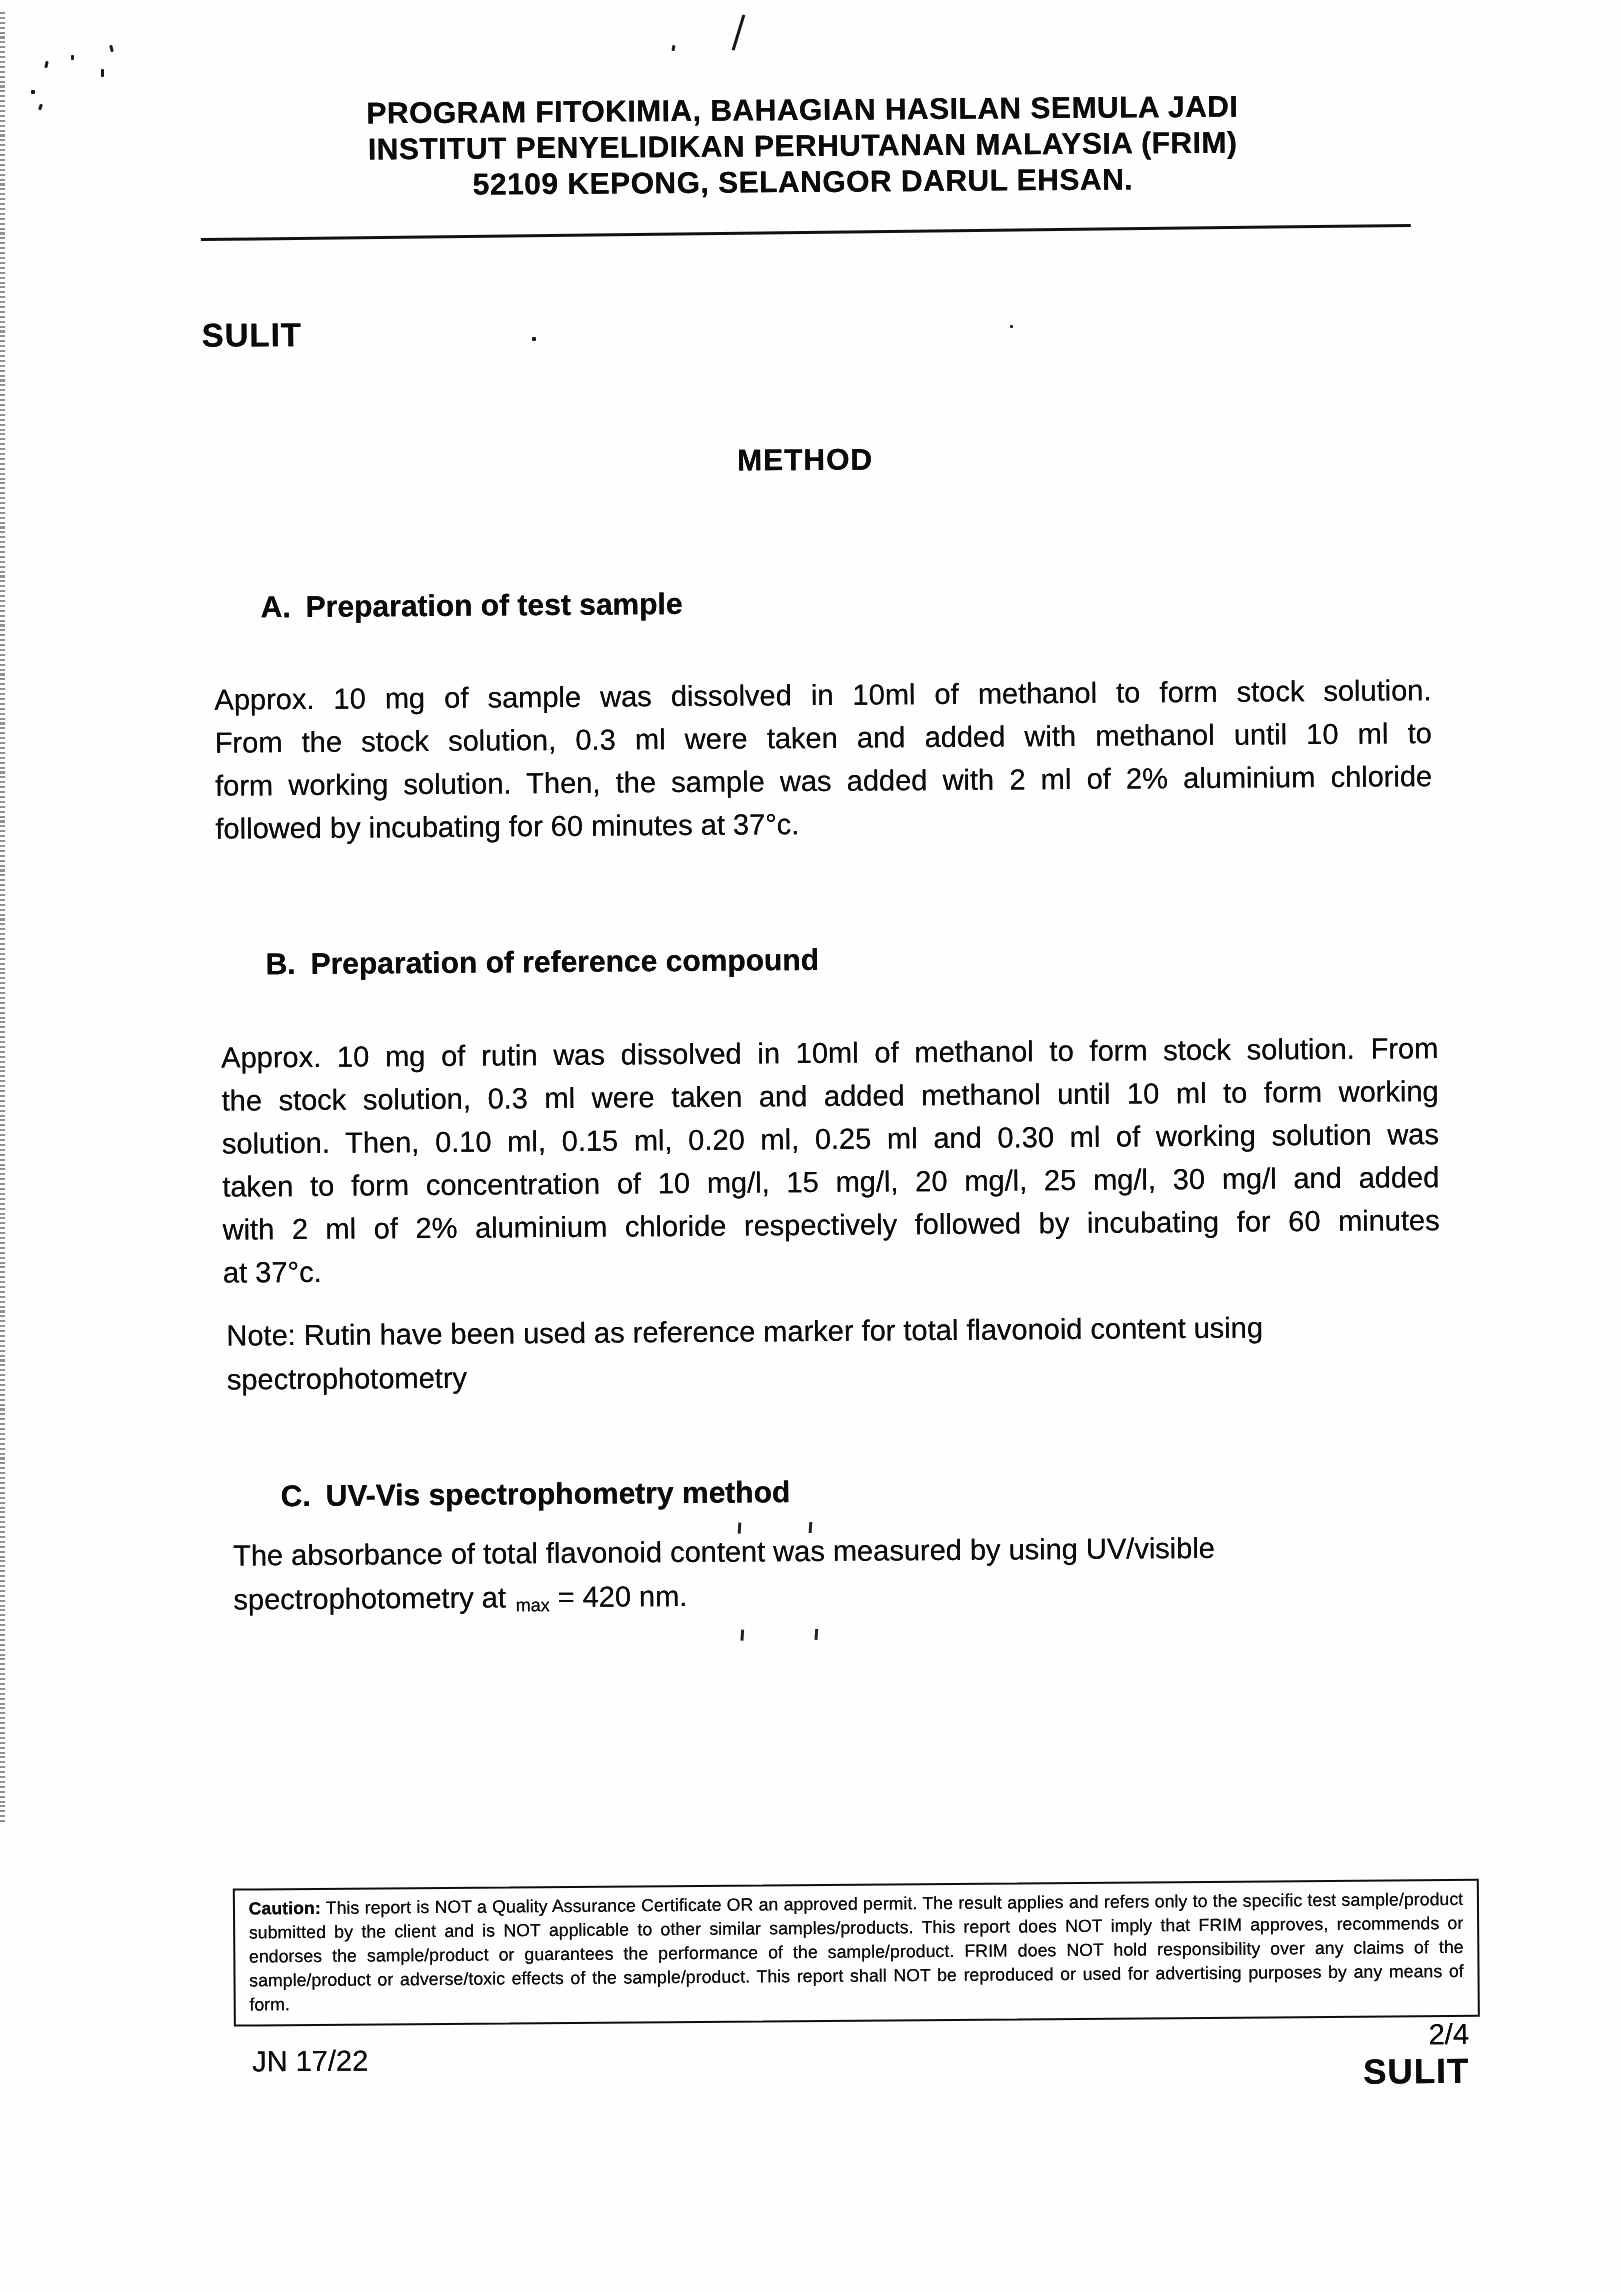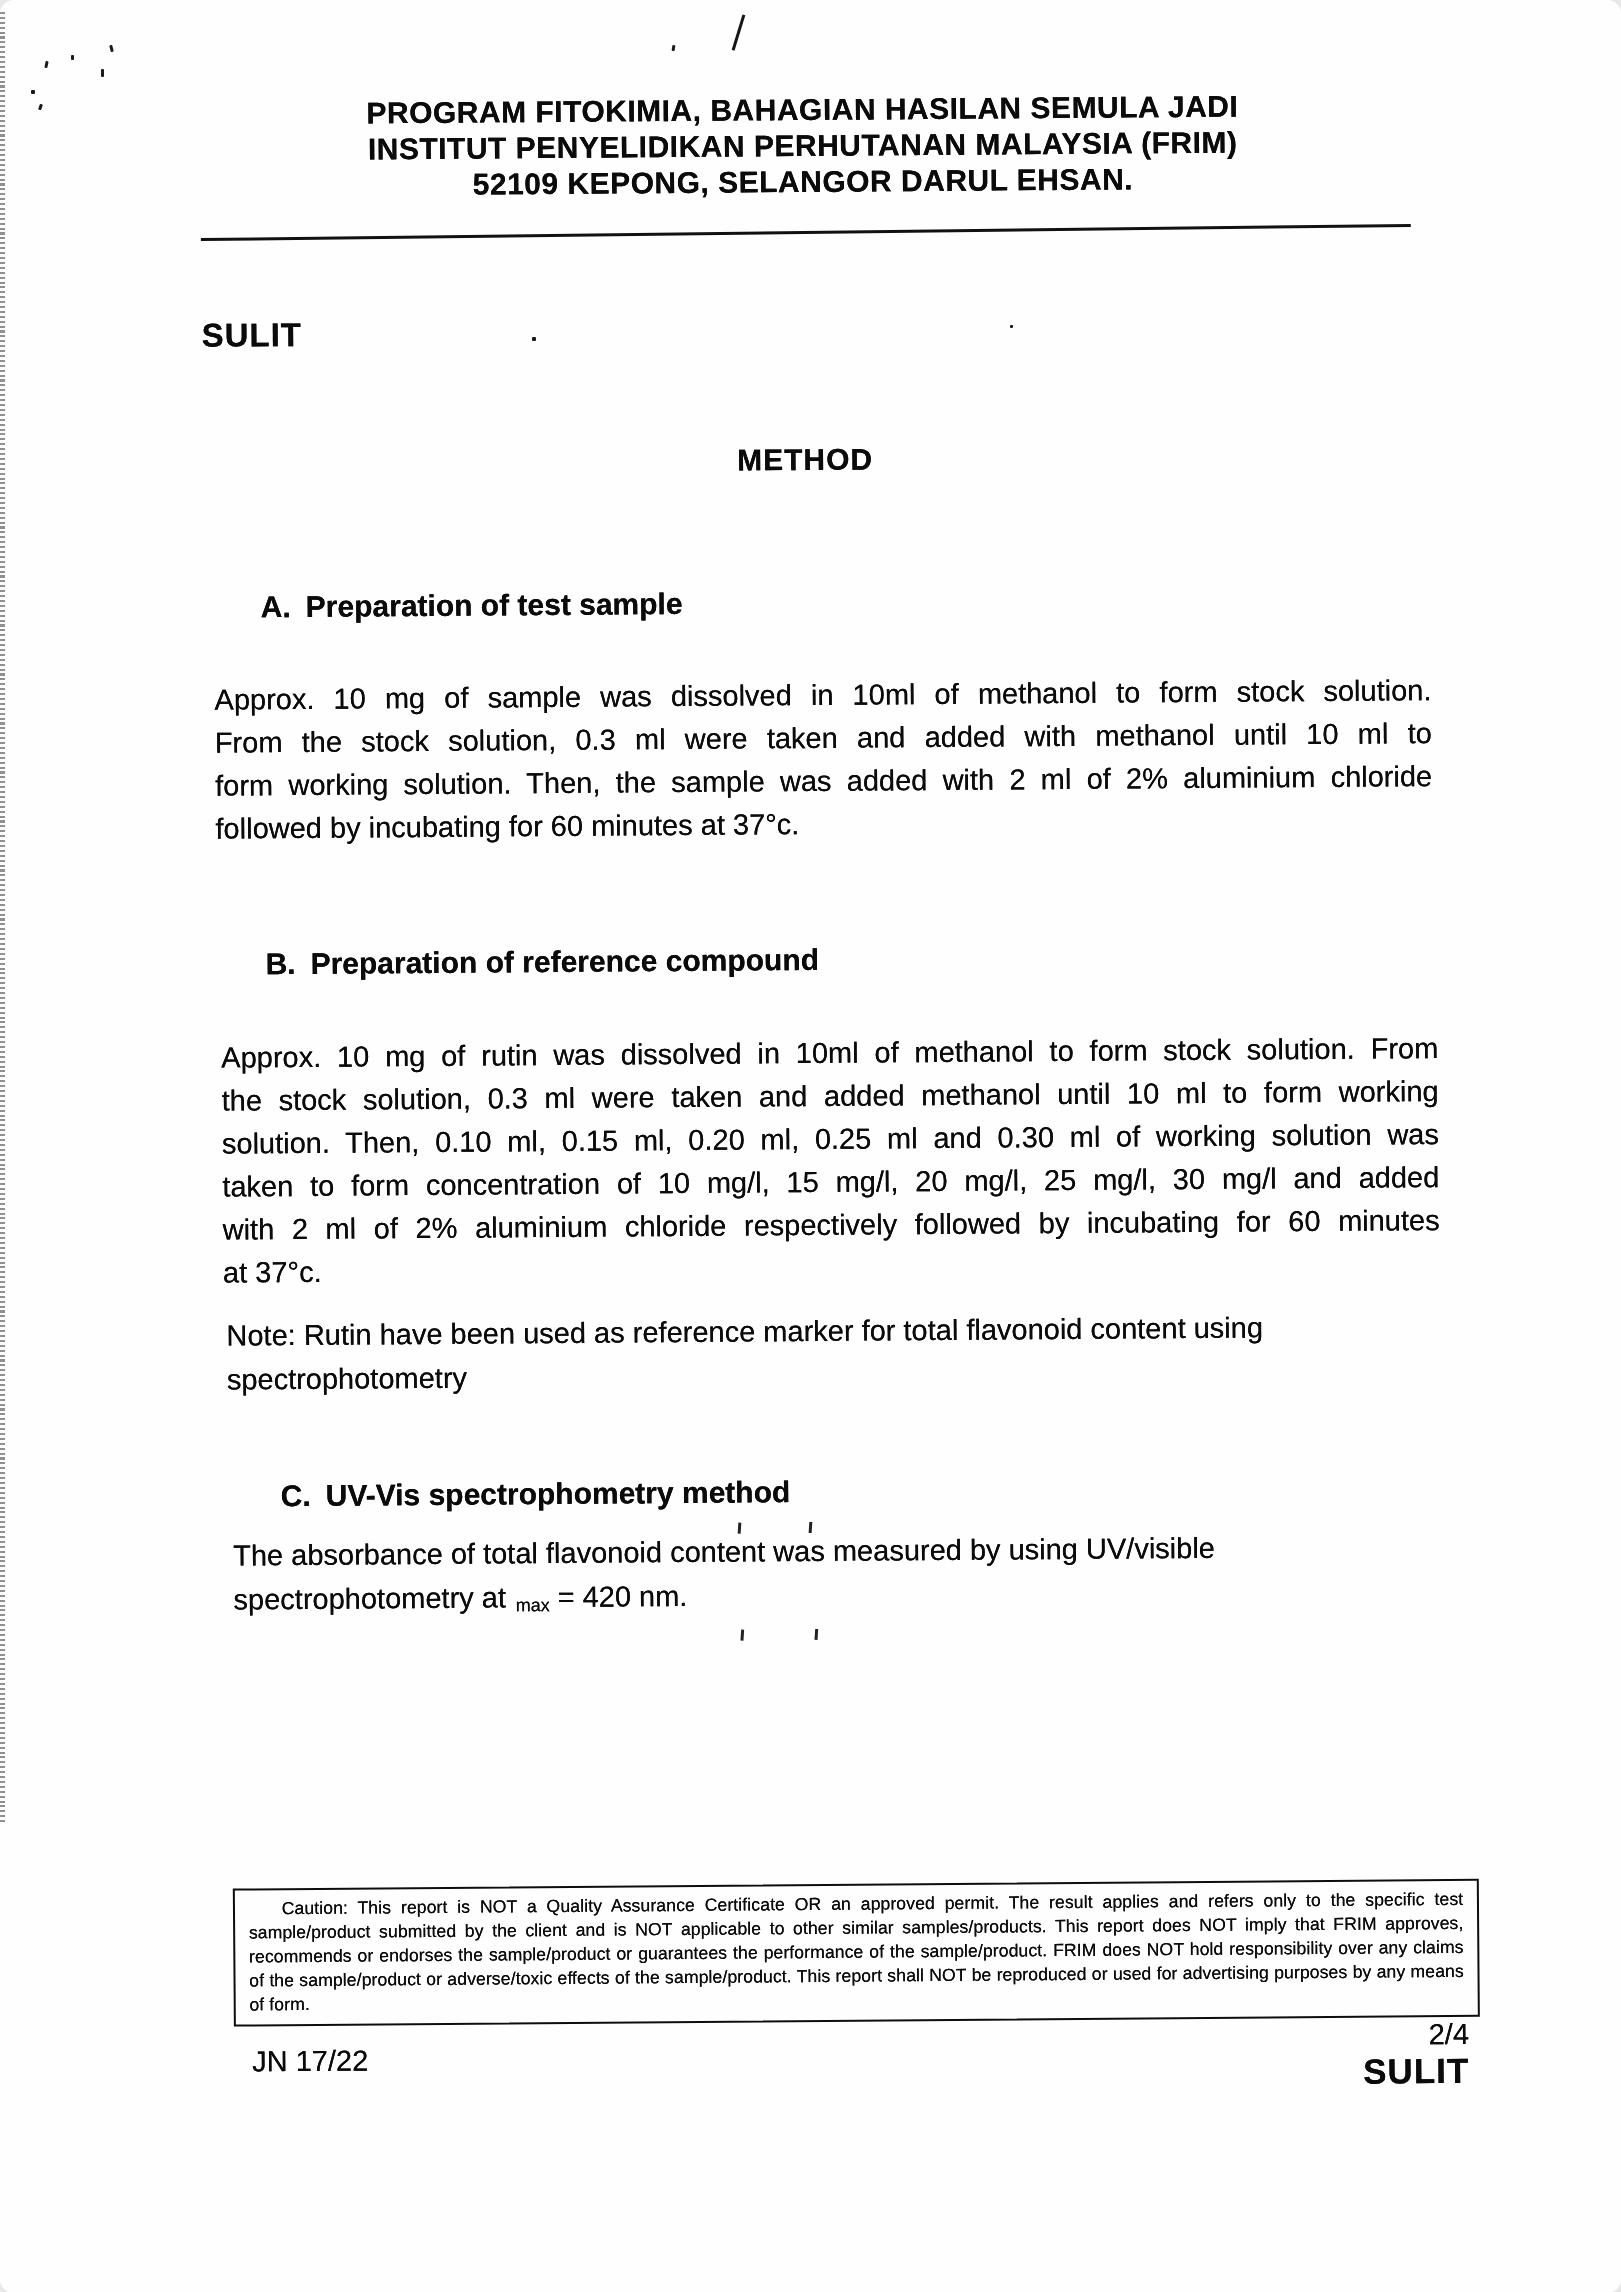--- a/index.html
+++ b/index.html
@@ -1,21 +1,20 @@
 <!DOCTYPE html>
 <html><head>
 <meta charset="utf-8">
 <style>
   html,body{margin:0;padding:0;background:#e8e8e8;}
   .page{
     position:relative;width:1621px;height:2293px;margin:0 auto;
     background:#fefefe;overflow:hidden;
     font-family:"Liberation Sans", sans-serif;
     color:#0b0b0b;
-    border-radius:14px;
   }
   .content{
     position:absolute;inset:0;
     transform:rotate(-0.45deg);
     transform-origin:50% 50%;
     text-shadow:0 0 0.5px currentColor;
   }
   
   .edge-strip{
     position:absolute;left:0;top:11.8px;width:4.9px;height:1813px;
@@ -45,21 +44,21 @@
   .sub-max{font-size:18px;position:relative;top:3.9px;margin:0 7.8px 0 9.8px;}
   .caution-box{
     position:absolute;left:227px;top:1884px;width:1246px;
     border:2.9px solid #0d0d0d;box-sizing:border-box;
     padding:5.9px 13.7px 7.8px 13.7px;
   }
   .caution-text{
     margin:0;font-size:17.6px;line-height:24px;text-align:justify;
     letter-spacing:0.1px;
   }
-  .caution-text b{font-weight:normal;margin-left:33px;}
+  .caution-text b{font-weight:bold;}
   .footer-ref{position:absolute;left:245px;top:2041px;font-size:29px;}
   .footer-page{position:absolute;right:159px;top:2023px;font-size:29px;}
   .footer-sulit{position:absolute;right:159px;top:2056px;font-size:35px;font-weight:bold;letter-spacing:1px;text-align:right;}
 </style>
 </head>
 <body>
 
 <div class="page">
 
   <div class="edge-strip"></div>

